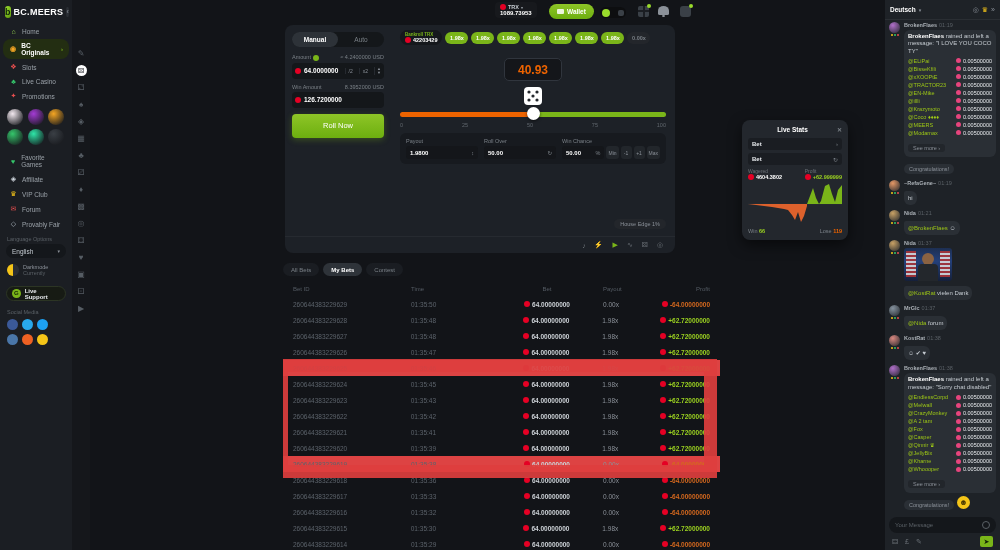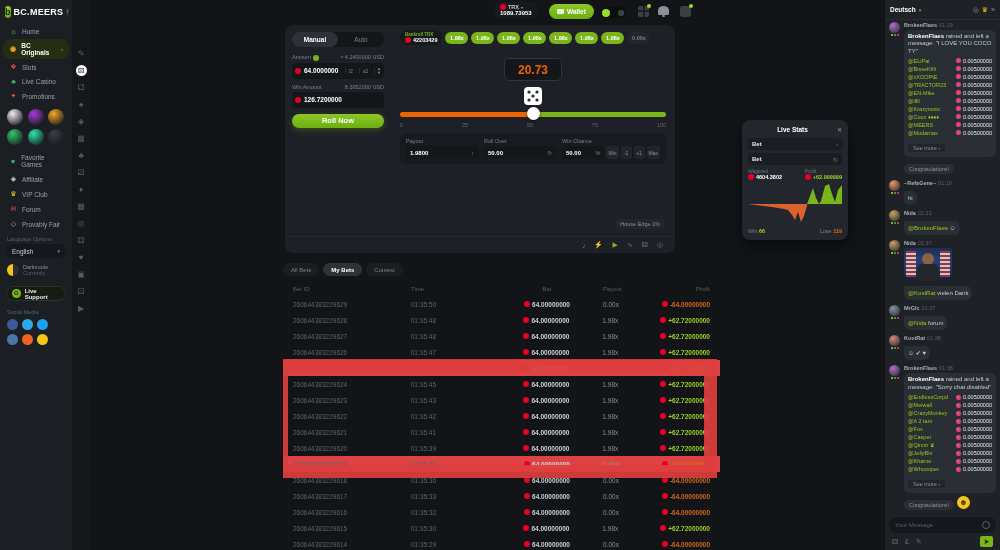--- a/index.html
+++ b/index.html
@@ -58,21 +58,21 @@
   .controls { width:106px; padding:7px 7px 0; }
   .seg { height:15px; background:#14171a; border-radius:9px; display:flex; margin-bottom:7px; }
   .seg div { flex:1; display:flex; align-items:center; justify-content:center; font-size:6.5px; color:#7a8087; border-radius:9px; }
   .seg .on { background:#2d3238; color:#fff; font-weight:bold; }
   .lbl-row { display:flex; justify-content:space-between; align-items:center; font-size:5.5px; color:#7a8087; margin-bottom:2px; }
   .lbl-row .q { width:6px; height:6px; border-radius:50%; background:#7ab519; display:inline-block; margin-left:2px; vertical-align:middle; }
   .field { height:16px; background:#14171a; border-radius:4px; display:flex; align-items:center; padding:0 3px; gap:3px; margin-bottom:5px; }
   .field .val { font-size:6.5px; font-weight:bold; color:#fff; flex:1; }
   .mini-btn { font-size:5px; color:#8b9199; padding:0 3px; border-left:1px solid #262a30; }
   .stepper { display:flex; flex-direction:column; font-size:4px; color:#8b9199; line-height:4px; border-left:1px solid #262a30; padding-left:2px; }
-  .roll-btn { margin-top:6px; height:14px; border-radius:11px; background:linear-gradient(180deg,#8ec527,#6daf0f); color:#fff; font-size:7.5px; font-weight:bold; display:flex; align-items:center; justify-content:center; box-shadow:0 2px 6px rgba(122,181,25,.3); }
+  .roll-btn { margin-top:6px; height:24px; border-radius:4px; background:linear-gradient(180deg,#8ec527,#6daf0f); color:#fff; font-size:7.5px; font-weight:normal; display:flex; align-items:center; justify-content:center; box-shadow:0 2px 6px rgba(122,181,25,.3); }
   .play { flex:1; padding:5px 9px; position:relative; }
   .top-row { display:flex; align-items:center; gap:3px; }
   .bankroll { background:#15181c; border-radius:8px; padding:2px 5px; flex:none; }
   .bankroll .b1 { font-size:4.5px; color:#7ab519; font-weight:bold; }
   .bankroll .b2 { font-size:5.5px; color:#fff; font-weight:bold; display:flex; align-items:center; gap:2px; }
   .pills { display:flex; gap:3px; flex:1; overflow:hidden; }
   .mpill { min-width:23px; height:12px; border-radius:7px; background:#7ab519; color:#fff; font-size:5.5px; font-weight:bold; display:flex; align-items:center; justify-content:center; flex:none; }
   .mpill.lose { background:#23262b; color:#7a8087; }
   .result-box { margin:13px auto 0; width:58px; height:23px; background:#14161a; border:1px solid #30353d; border-radius:5px; display:flex; align-items:center; justify-content:center; color:#ed6300; font-size:12px; font-weight:bold; }
   .dice-wrap { margin:5px auto 2px; width:20px; height:20px; }
@@ -342,21 +342,21 @@
           <span class="mpill">1.98x</span>
           <span class="mpill">1.98x</span>
           <span class="mpill">1.98x</span>
           <span class="mpill">1.98x</span>
           <span class="mpill">1.98x</span>
           <span class="mpill">1.98x</span>
           <span class="mpill">1.98x</span>
           <span class="mpill lose">0.00x</span>
         </div>
     </div>
-    <div class="result-box">20.73</div>
+    <div class="result-box">40.93</div>
     <div class="dice-wrap">
       <svg width="20" height="20" viewBox="0 0 20 20">
           <rect x="1" y="1" width="18" height="18" rx="4" fill="#fff"></rect>
           <circle cx="6" cy="6" r="1.6" fill="#23272c"></circle>
           <circle cx="14" cy="6" r="1.6" fill="#23272c"></circle>
           <circle cx="10" cy="10" r="1.6" fill="#23272c"></circle>
           <circle cx="6" cy="14" r="1.6" fill="#23272c"></circle>
           <circle cx="14" cy="14" r="1.6" fill="#23272c"></circle>
         </svg>
     </div>

